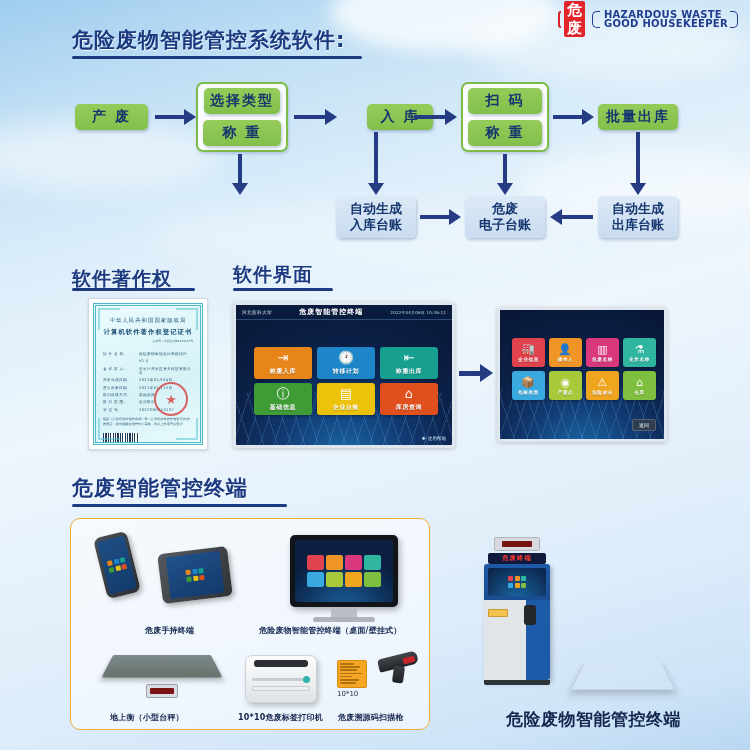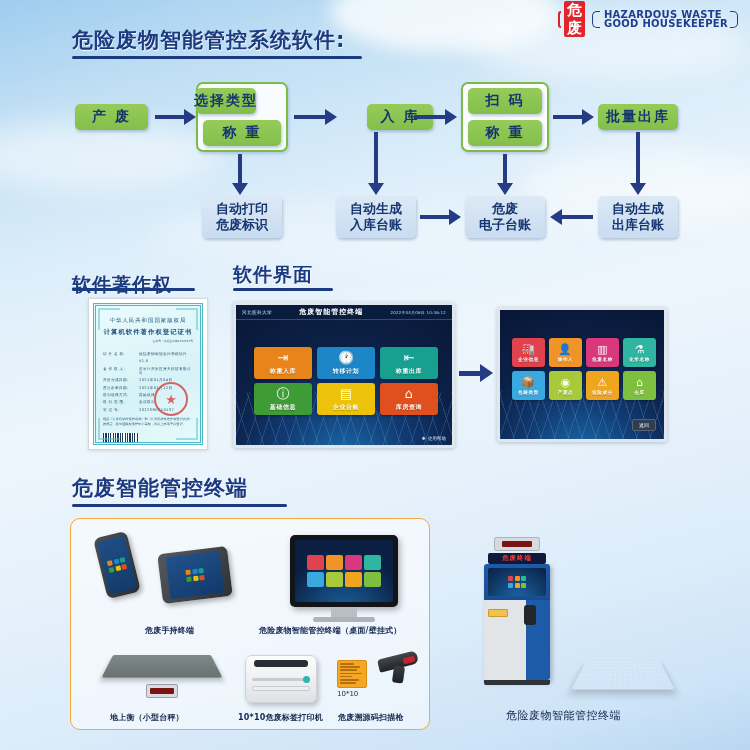--- a/index.html
+++ b/index.html
@@ -97,21 +97,21 @@
   .big-arrow { position:absolute; }
   .big-arrow .bar { position:absolute; height:5px; background:#253c85; top:50%; margin-top:-2.5px; left:0; }
   .big-arrow .tip { position:absolute; right:0; width:0; height:0; border-top:9px solid transparent;
                     border-bottom:9px solid transparent; border-left:13px solid #253c85; top:50%; margin-top:-9px; }
 
   
   .hw-card { position:absolute; left:70px; top:518px; width:360px; height:212px;
              border:1.5px solid #f2a93b; border-radius:10px; background:rgba(255,255,255,0.55); }
   .prod { position:absolute; text-align:center; }
   .prod .cap { font-size:8px; font-weight:bold; color:#14264e; white-space:nowrap; letter-spacing:.2px; }
-  .kiosk-cap { position:absolute; font-size:11px; font-weight:normal; color:#14264e; white-space:nowrap; letter-spacing:.5px;}
+  .kiosk-cap { position:absolute; font-size:17px; font-weight:bold; color:#14264e; white-space:nowrap; letter-spacing:.5px;}
 
   
   .phone { width:34px; height:62px; background:linear-gradient(135deg,#4b4f55,#2a2d31); border-radius:7px; padding:4px 3px;
            transform: rotate(-14deg); box-shadow:2px 3px 5px rgba(0,0,0,.3); }
   .phone .sc { width:100%; height:100%; border-radius:3px; background:linear-gradient(160deg,#1f4f86,#123a6a);
                display:flex; align-items:center; justify-content:center; }
   .mini-grid { display:grid; grid-template-columns:repeat(3,5px); grid-template-rows:repeat(2,5px); gap:1.4px; }
   .mini-grid i { display:block; border-radius:1px; }
   .tablet { width:70px; height:50px; background:linear-gradient(135deg,#55595f,#2e3236); border-radius:6px; padding:4px 8px;
             transform: rotate(-7deg); box-shadow:2px 3px 5px rgba(0,0,0,.3); }
@@ -190,21 +190,21 @@
 <div class="flow">
 
   <div class="gbox" style="left:75px; top:24px; width:73px; height:26px;">产 废</div>
 
   <div class="arrow-h" style="left:155px; top:24px; width:42px; height:26px;">
     <div class="bar" style="width:30px;"></div>
       <div class="tip" style="left:29px;"></div>
   </div>
 
   <div class="group" style="left:196px; top:2px; width:92px; height:70px;"></div>
-  <div class="gbox" style="left:196px; top:8px; width:60px; height:26px;">选择类型</div>
+  <div class="gbox" style="left:204px; top:8px; width:76px; height:26px;">选择类型</div>
   <div class="gbox" style="left:203px; top:40px; width:78px; height:26px;">称 重</div>
 
   <div class="arrow-h" style="left:294px; top:24px; width:46px; height:26px;">
     <div class="bar" style="width:32px;"></div>
       <div class="tip" style="left:31px;"></div>
   </div>
 
   <div class="gbox" style="left:343px; top:24px; width:66px; height:26px;margin-left:24px;">入 库</div>
 
   <div class="arrow-h" style="left:414px; top:24px; width:46px; height:26px;">
@@ -233,26 +233,20 @@
   </div>
   <div class="arrow-v" style="left:493px; top:74px; width:24px; height:42px;">
     <div class="bar" style="height:30px;"></div>
       <div class="tip" style="top:29px;"></div>
   </div>
   <div class="arrow-v" style="left:626px; top:52px; width:24px; height:64px;">
     <div class="bar" style="height:52px;"></div>
       <div class="tip" style="top:51px;"></div>
   </div>
 
-  <div class="bbox" style="left:202px; top:116px; width:80px; height:42px;">
-    <div>
-      <div>自动打印</div>
-      <div>危废标识</div>
-    </div>
-  </div>
   <div class="bbox" style="left:336px; top:116px; width:80px; height:42px;">
     <div>
       <div>自动生成</div>
       <div>入库台账</div>
     </div>
   </div>
   <div class="bbox" style="left:465px; top:116px; width:80px; height:42px;">
     <div>
       <div>危废</div>
       <div>电子台账</div>
@@ -268,21 +262,21 @@
   <div class="arrow-h" style="left:420px; top:124px; width:42px; height:26px;">
     <div class="bar" style="width:30px;"></div>
       <div class="tip" style="left:29px;"></div>
   </div>
   <div class="arrow-h rev" style="left:550px; top:124px; width:44px; height:26px;">
     <div class="bar" style="width:32px; left:11px;"></div>
       <div class="tip"></div>
   </div>
 </div>
 
-<div class="h-title" style="left:72px; top:272px; font-size:19px;">软件著作权</div>
+<div class="h-title" style="left:72px; top:266px; font-size:19px;">软件著作权</div>
 <div class="h-underline" style="left:72px; top:288px; width:123px; height:2.5px;"></div>
 
 <div class="h-title" style="left:233px; top:262px; font-size:19px;">软件界面</div>
 <div class="h-underline" style="left:233px; top:288px; width:100px; height:2.5px;"></div>
 
 <div class="cert">
   <div class="cert-in">
     <div class="cert-corner" style="left:2px;top:2px;border-right:none;border-bottom:none;"></div>
     <div class="cert-corner" style="right:2px;top:2px;border-left:none;border-bottom:none;"></div>
     <div class="cert-corner" style="left:2px;bottom:2px;border-right:none;border-top:none;"></div>

